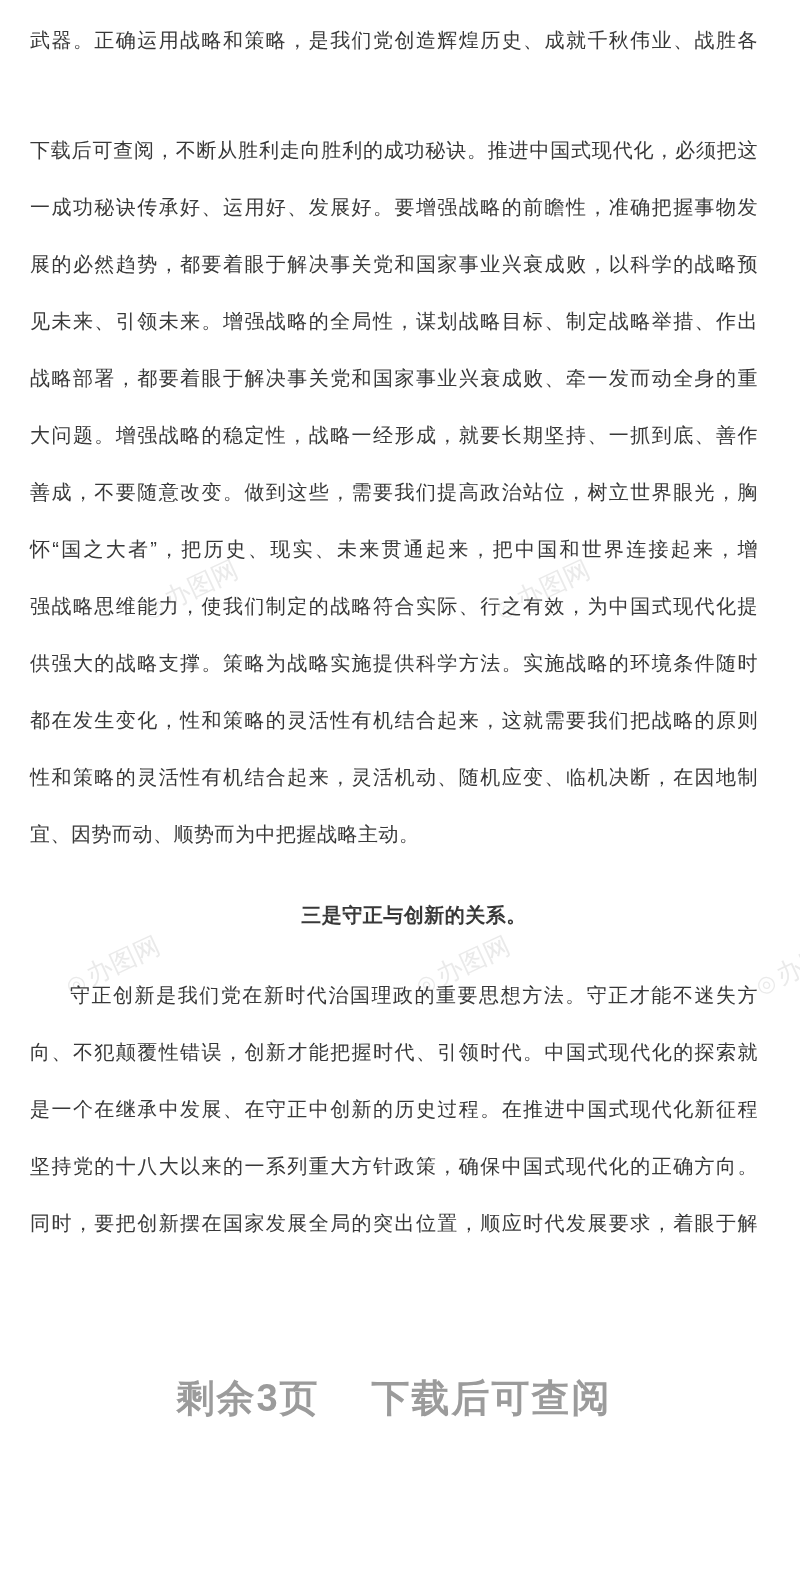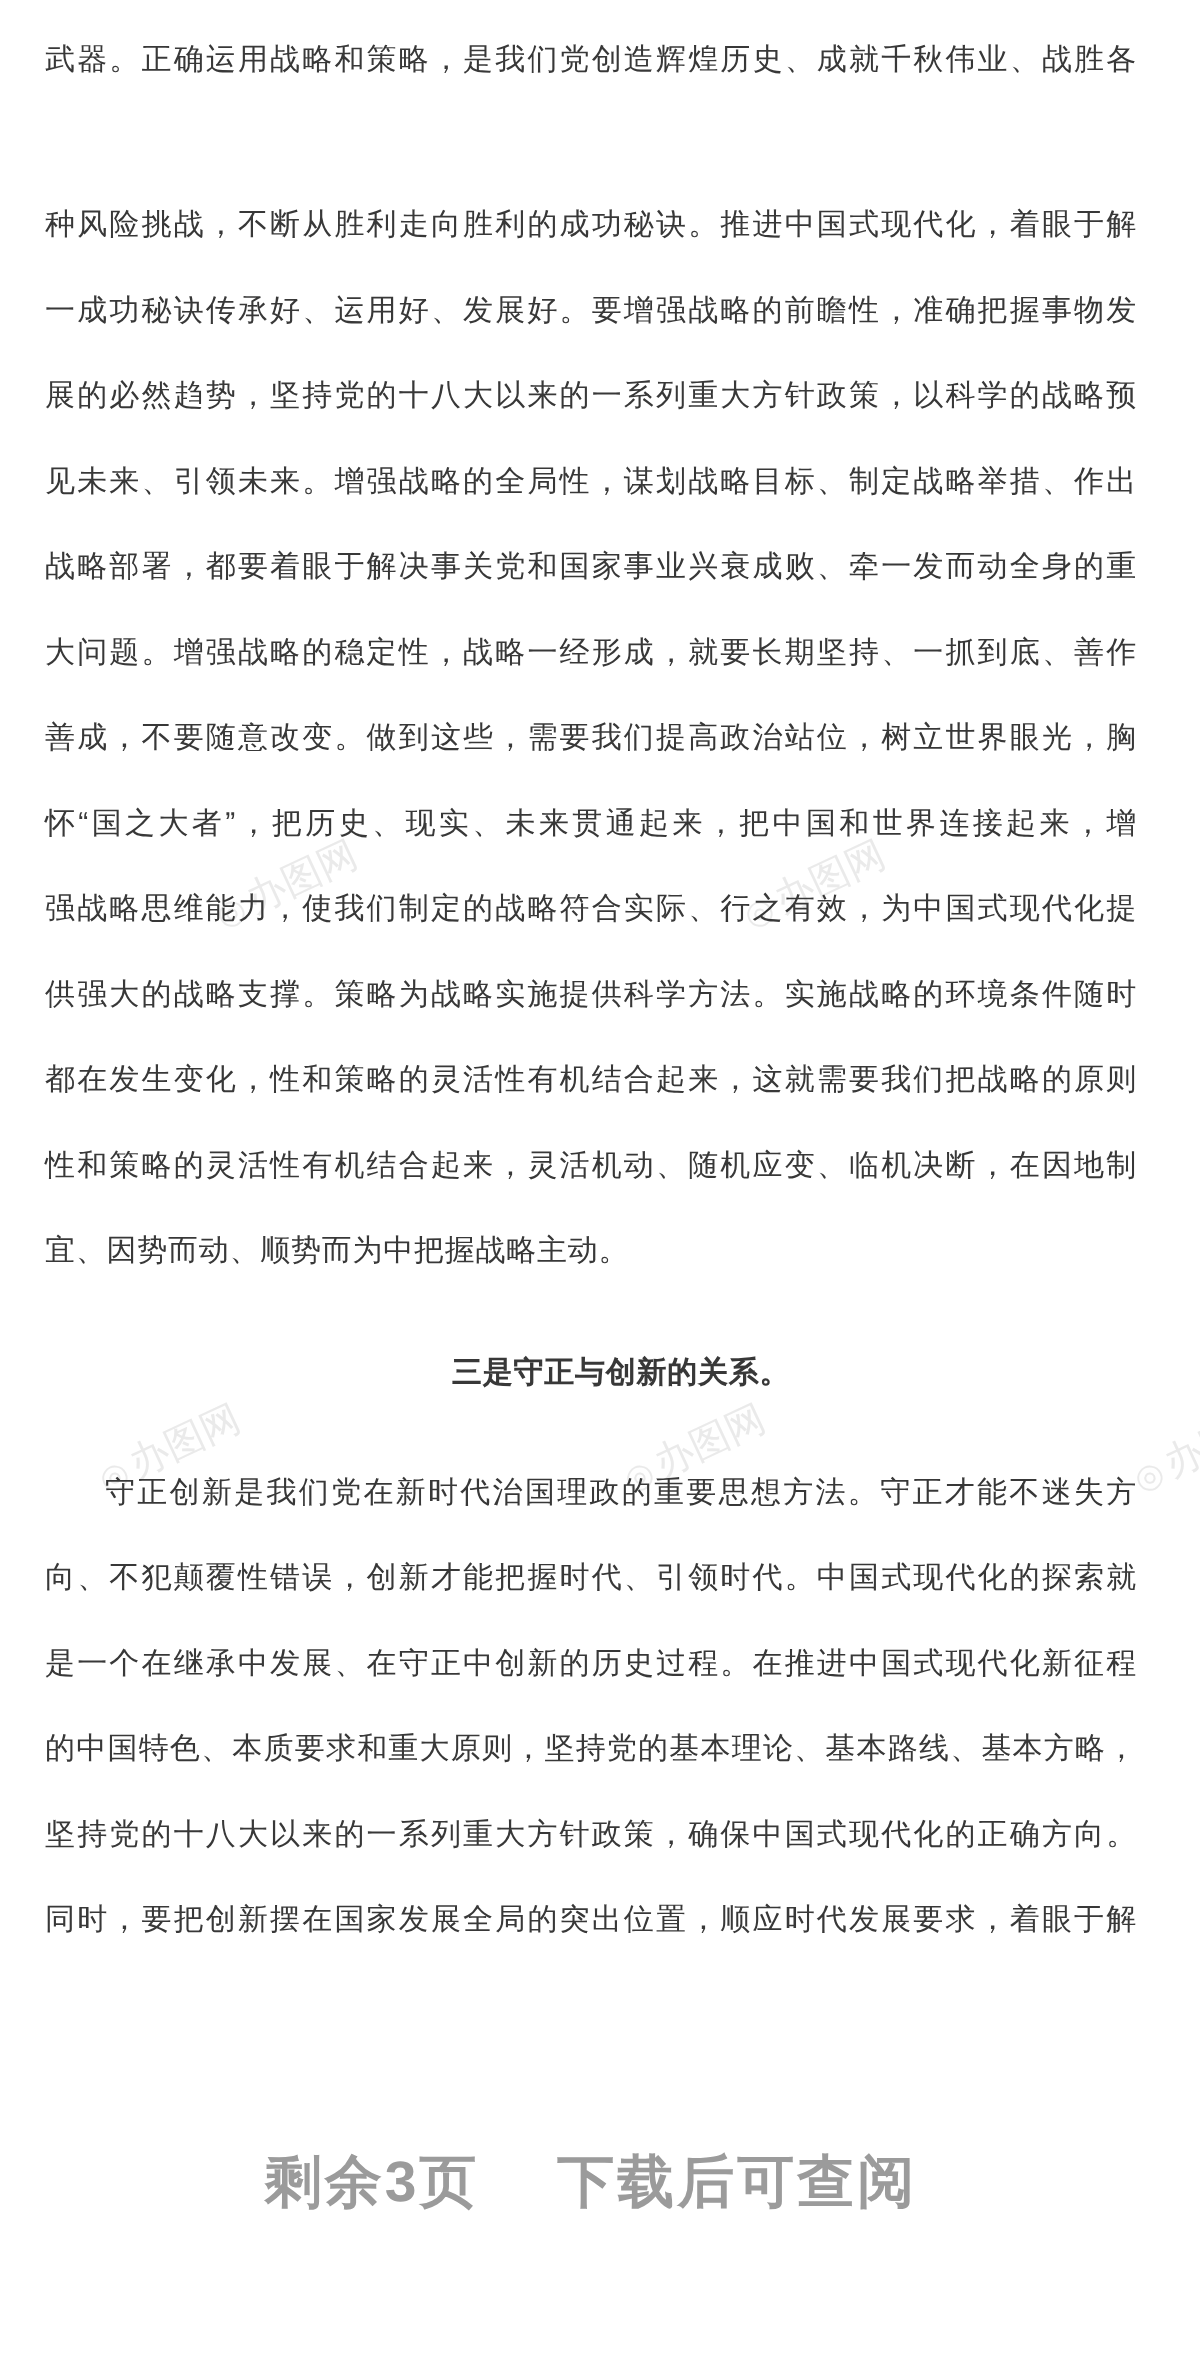--- a/index.html
+++ b/index.html
@@ -78,40 +78,39 @@
   <div class="wm wm3"><span class="wm-logo">◎</span><span>办图网</span></div>
   <div class="wm wm4"><span class="wm-logo">◎</span><span>办图网</span></div>
   <div class="wm wm5"><span class="wm-logo">◎</span><span>办图网</span></div>
 
   <div class="content">
 
     <div class="line">武器。正确运用战略和策略，是我们党创造辉煌历史、成就千秋伟业、战胜各</div>
 
     <div class="pagebreak-gap"></div>
 
-    <div class="line">种风险挑战，不断从胜利走向胜利的成功秘诀。推进中国式现代化，着眼于解</div>
+    <div class="line">下载后可查阅，不断从胜利走向胜利的成功秘诀。推进中国式现代化，必须把这</div>
     <div class="line">一成功秘诀传承好、运用好、发展好。要增强战略的前瞻性，准确把握事物发</div>
-    <div class="line">展的必然趋势，坚持党的十八大以来的一系列重大方针政策，以科学的战略预</div>
+    <div class="line">展的必然趋势，都要着眼于解决事关党和国家事业兴衰成败，以科学的战略预</div>
     <div class="line">见未来、引领未来。增强战略的全局性，谋划战略目标、制定战略举措、作出</div>
     <div class="line">战略部署，都要着眼于解决事关党和国家事业兴衰成败、牵一发而动全身的重</div>
     <div class="line">大问题。增强战略的稳定性，战略一经形成，就要长期坚持、一抓到底、善作</div>
     <div class="line">善成，不要随意改变。做到这些，需要我们提高政治站位，树立世界眼光，胸</div>
     <div class="line">怀“国之大者”，把历史、现实、未来贯通起来，把中国和世界连接起来，增</div>
     <div class="line">强战略思维能力，使我们制定的战略符合实际、行之有效，为中国式现代化提</div>
     <div class="line">供强大的战略支撑。策略为战略实施提供科学方法。实施战略的环境条件随时</div>
     <div class="line">都在发生变化，性和策略的灵活性有机结合起来，这就需要我们把战略的原则</div>
     <div class="line">性和策略的灵活性有机结合起来，灵活机动、随机应变、临机决断，在因地制</div>
     <div class="line natural">宜、因势而动、顺势而为中把握战略主动。</div>
 
     <div class="heading">三是守正与创新的关系。</div>
 
     <div class="line indent">守正创新是我们党在新时代治国理政的重要思想方法。守正才能不迷失方</div>
     <div class="line">向、不犯颠覆性错误，创新才能把握时代、引领时代。中国式现代化的探索就</div>
     <div class="line">是一个在继承中发展、在守正中创新的历史过程。在推进中国式现代化新征程</div>
-    <div class="line">的中国特色、本质要求和重大原则，坚持党的基本理论、基本路线、基本方略，</div>
     <div class="line">坚持党的十八大以来的一系列重大方针政策，确保中国式现代化的正确方向。</div>
     <div class="line">同时，要把创新摆在国家发展全局的突出位置，顺应时代发展要求，着眼于解</div>
 
     <div class="footer">
       <span>剩余3页</span><span class="sep"></span><span>下载后可查阅</span>
     </div>
 
   </div>
 </div>
 

